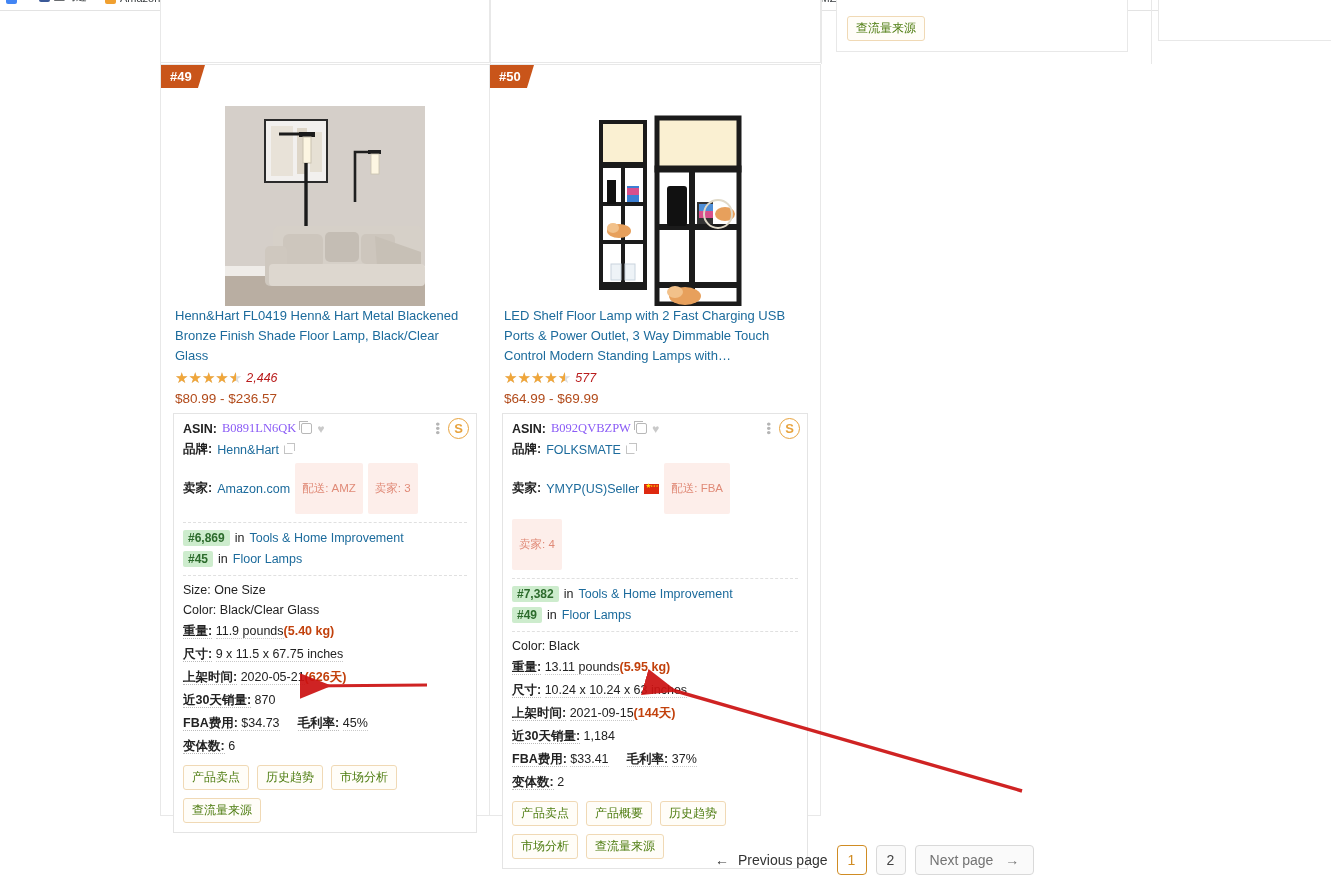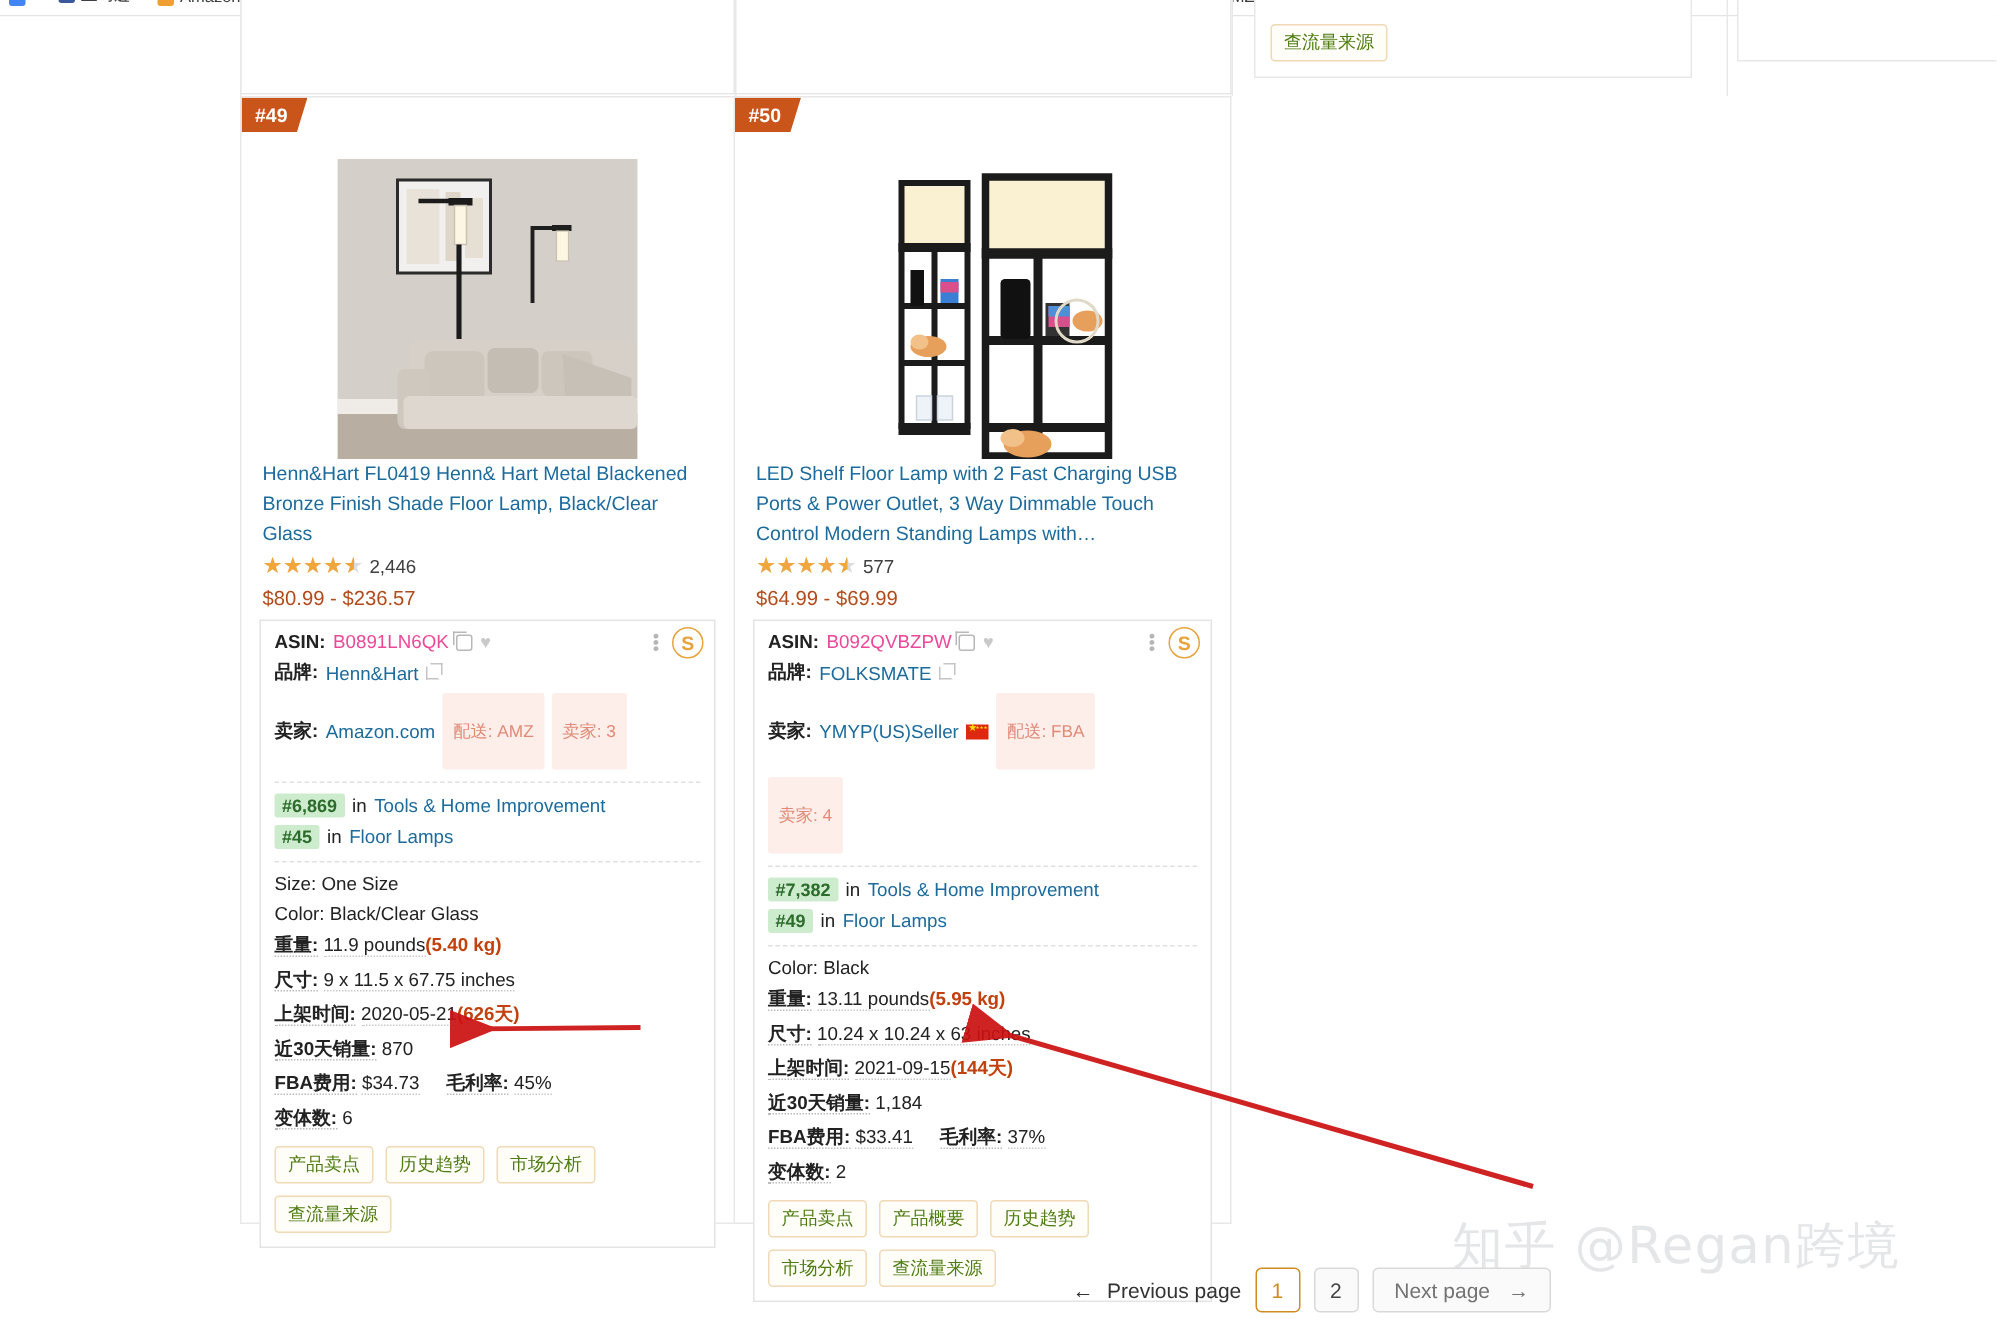--- a/index.html
+++ b/index.html
@@ -42,30 +42,30 @@
   .prod-img{ display:block; margin:0 auto; }
 
   .prod-title{
     color:#1c6b9c; font-size:13px; line-height:20px; padding:0 2px;
     text-decoration:none; display:block;
   }
   .stars-row{ display:flex; align-items:center; gap:4px; margin-top:4px; padding-left:2px;}
   .stars{ position:relative; display:inline-block; font-size:15px; line-height:15px;
           letter-spacing:0px; color:#ddd; }
   .stars .fill{ position:absolute; left:0; top:0; overflow:hidden; color:#f0a63a; white-space:nowrap;}
-  .rev-count{ color:#404040; font-size:12.5px; }
+  .rev-count{ color:#b91c1c; font-size:12.5px;font-style:italic; }
   .price{ color:#b24b1b; font-size:13.5px; margin-top:6px; padding-left:2px; }
 
   .info-box{
     border:1px solid #e4e4e4; background:#fff; margin-top:7px;
     padding:7px 9px 9px 9px; position:relative;
   }
   .asin-row{ display:flex; align-items:center; gap:5px; font-size:12.5px; }
   .asin-label{ font-weight:bold; color:#222; }
-  .asin-val{ color:#ec4899; }
+  .asin-val{ color:#8b5cf6;font-family:Liberation Serif, serif; }
   .copy-ico{ width:11px; height:11px; border:1.4px solid #b8b8b8; border-radius:2px;
              position:relative; display:inline-block; }
   .copy-ico:after{ content:""; position:absolute; left:-3px; top:-3px; width:8px;height:8px;
              border-left:1.4px solid #b8b8b8; border-top:1.4px solid #b8b8b8;}
   .heart-ico{ color:#c9c9c9; font-size:12px; line-height:12px; }
   .dots-ico{ position:absolute; right:34px; top:8px; color:#b5b5b5; font-size:12px;
              letter-spacing:0; line-height:11px; writing-mode:vertical-rl; }
   .logo-circle{
     position:absolute; right:7px; top:4px; width:21px; height:21px; border-radius:50%;
     border:1.6px solid #e8a33d; color:#e8a33d; font-size:13px; font-weight:bold;
@@ -484,21 +484,20 @@
   <svg class="arrow-svg" viewBox="0 0 1331 869">
     <defs>
       <marker id="ah" markerWidth="10" markerHeight="8" refX="9" refY="4" orient="auto">
         <path d="M10,0 L0,4 L10,8 Z" fill="#cc1111"></path>
       </marker>
     </defs>
     <path d="M427,674 L303,675" stroke="#cc1111" stroke-width="3.2" fill="none" marker-end="url(#ah)" opacity="0.92"></path>
     <path d="M1022,780 L648,672" stroke="#cc1111" stroke-width="3.4" fill="none" marker-end="url(#ah)" opacity="0.92"></path>
   </svg>
 
-  <div class="watermark">知乎 @Regan跨境</div>
 
   <div class="pager">
     <div class="pg-prev">
       <span>←</span>
       <span>Previous page</span>
     </div>
     <div class="pg-num active">1</div>
     <div class="pg-num">2</div>
     <div class="pg-next">
       <span>Next page</span>

